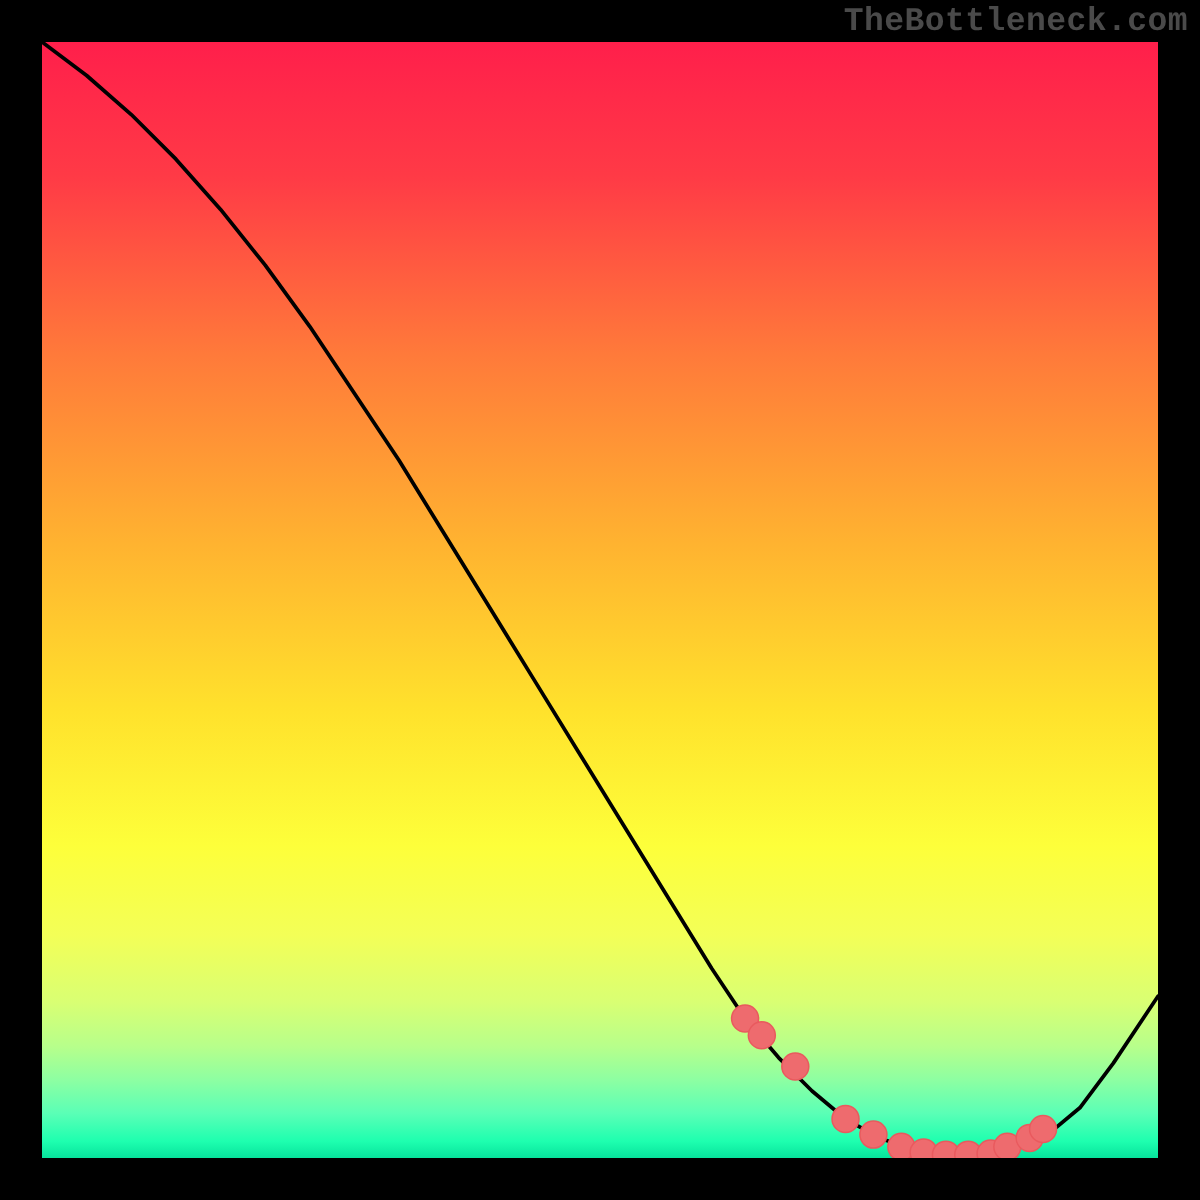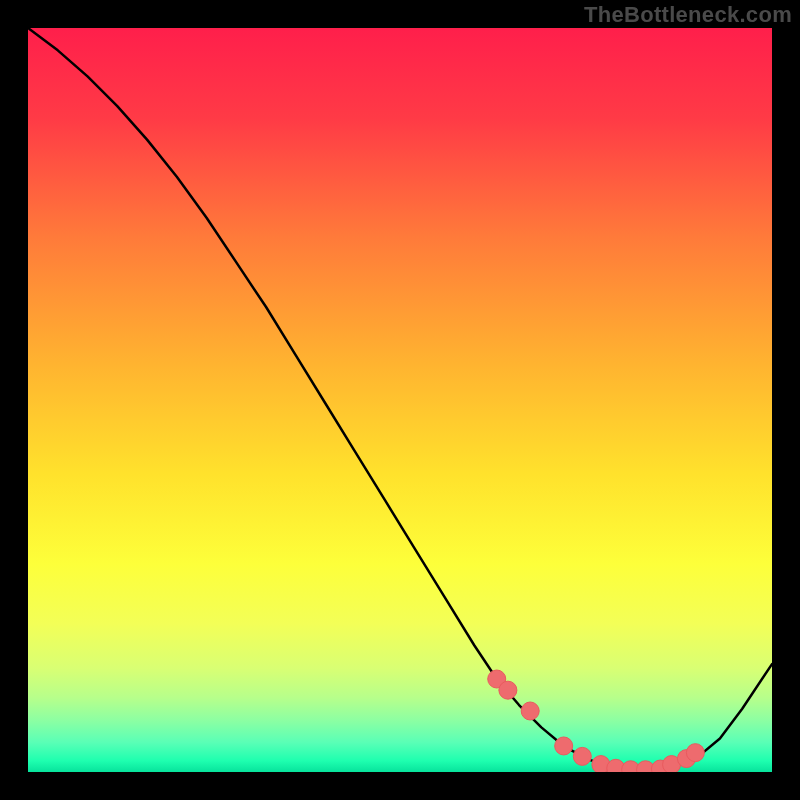--- a/index.html
+++ b/index.html
@@ -11,20 +11,21 @@
     overflow: hidden;
     font-family: Arial, Helvetica, sans-serif;
   }
   .frame {
     position: absolute;
     top: 0;
     left: 0;
     width: 800px;
     height: 800px;
     background: #000;
+    font-family: Liberation Mono, monospace;
   }
   .watermark {
     position: absolute;
     top: 2px;
     right: 8px;
     color: #4a4a4a;
     font-size: 22px;
     font-weight: 600;
     letter-spacing: 0.3px;
     z-index: 10;

